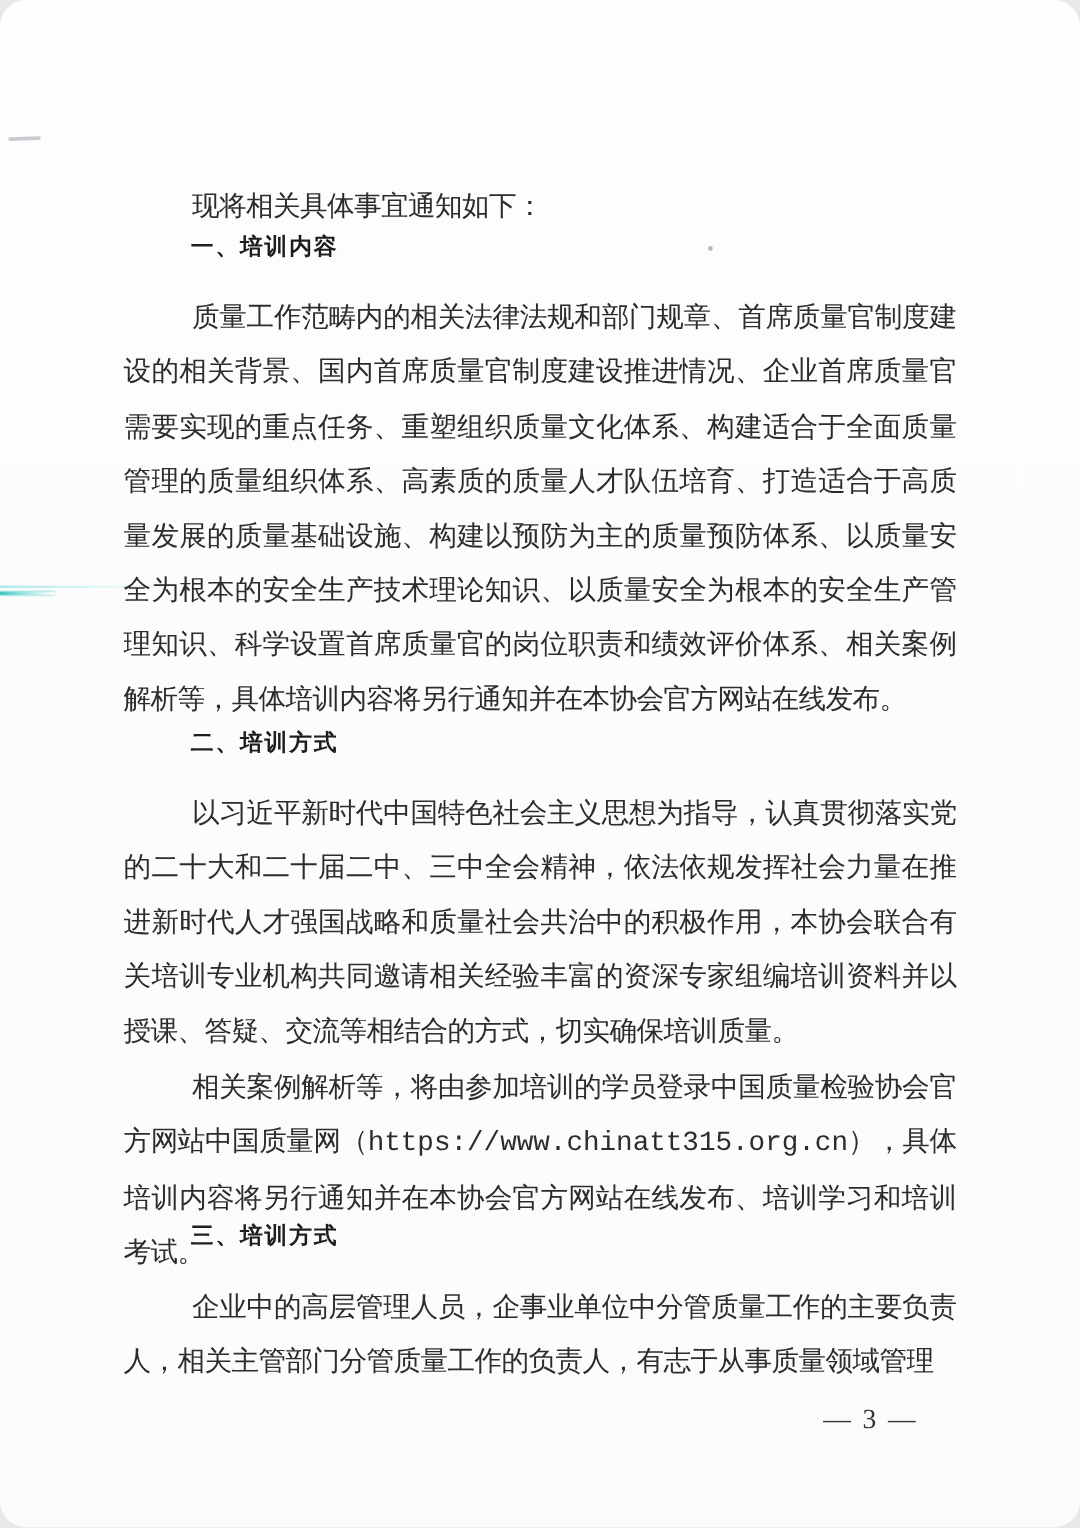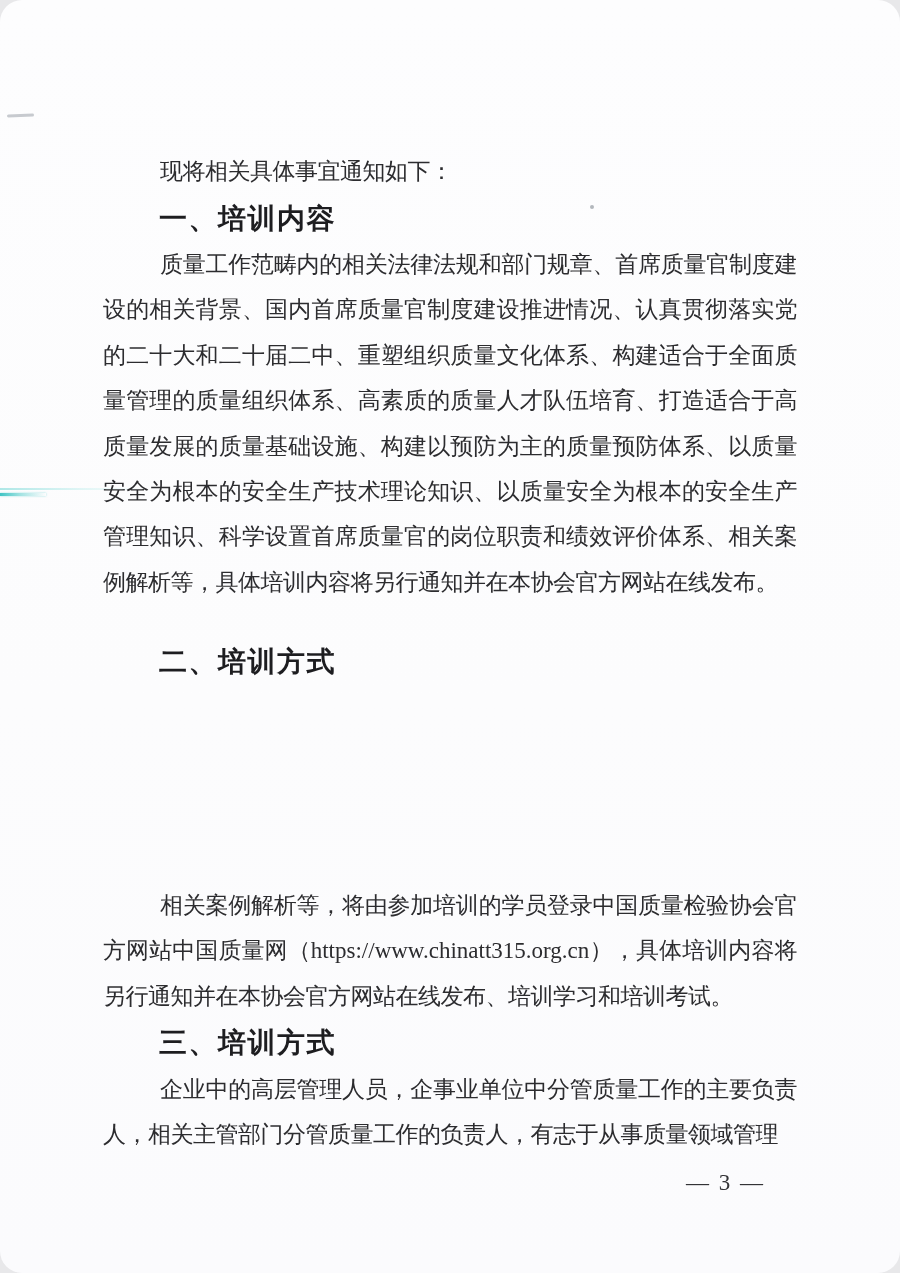--- a/index.html
+++ b/index.html
@@ -31,27 +31,27 @@
     text-indent: 57px;
   }
   .intro-line {
     line-height: 42px;
   }
   .sec-heading {
     position: absolute;
     left: 159px;
     font-family: "Liberation Sans", "DejaVu Sans", sans-serif;
     font-weight: 700;
-    font-size: 28px;
+    font-size: 19px;
     letter-spacing: 1.5px;
     color: #1d1d20;
     white-space: nowrap;
   }
   .url {
-    font-family: Liberation Serif, serif;
+    font-family: Liberation Mono, monospace;
     font-size: 23px;
     letter-spacing: 0;
     color: #2c2c2f;
   }
   .page-num {
     position: absolute;
     left: 686px;
     top: 1170px;
     font-size: 23px;
     letter-spacing: 2px;
@@ -96,24 +96,25 @@
 
   <div class="artifact-dash"></div>
   <div class="artifact-cyan-faint"></div>
   <div class="artifact-cyan-bright"></div>
   <div class="artifact-speck"></div>
 
   <p class="body-para intro-line" style="top:128px;">现将相关具体事宜通知如下：</p>
 
   <h2 class="sec-heading" style="top:177px;">一、培训内容</h2>
 
-  <p class="body-para" style="top:219px;">质量工作范畴内的相关法律法规和部门规章、首席质量官制度建设的相关背景、国内首席质量官制度建设推进情况、认真贯彻落实党的二十大和二十届二中、重塑组织质量文化体系、构建适合于全面质量管理的质量组织体系、高素质的质量人才队伍培育、打造适合于高质量发展的质量基础设施、构建以预防为主的质量预防体系、以质量安全为根本的安全生产技术理论知识、以质量安全为根本的安全生产管理知识、科学设置首席质量官的岗位职责和绩效评价体系、相关案例解析等，具体培训内容将另行通知并在本协会官方网站在线发布。</p>
+  <p class="body-para" style="top:219px;">质量工作范畴内的相关法律法规和部门规章、首席质量官制度建设的相关背景、国内首席质量官制度建设推进情况、企业首席质量官需要实现的重点任务、重塑组织质量文化体系、构建适合于全面质量管理的质量组织体系、高素质的质量人才队伍培育、打造适合于高质量发展的质量基础设施、构建以预防为主的质量预防体系、以质量安全为根本的安全生产技术理论知识、以质量安全为根本的安全生产管理知识、科学设置首席质量官的岗位职责和绩效评价体系、相关案例解析等，具体培训内容将另行通知并在本协会官方网站在线发布。</p>
 
-  <h2 class="sec-heading" style="top:620px;">二、培训方式</h2>
+  <h2 class="sec-heading" style="top:590px;">二、培训方式</h2>
 
+  <p class="body-para" style="top:632px;">以习近平新时代中国特色社会主义思想为指导，认真贯彻落实党的二十大和二十届二中、三中全会精神，依法依规发挥社会力量在推进新时代人才强国战略和质量社会共治中的积极作用，本协会联合有关培训专业机构共同邀请相关经验丰富的资深专家组编培训资料并以授课、答疑、交流等相结合的方式，切实确保培训质量。</p>
 
   <p class="body-para" style="top:860px;"><span>相关案例解析等，将由参加培训的学员登录中国质量检验协会官方网站中国质量网（</span><span class="url">https://www.chinatt315.org.cn</span><span>），具体培训内容将另行通知并在本协会官方网站在线发布、培训学习和培训考试。</span></p>
 
   <h2 class="sec-heading" style="top:1001px;">三、培训方式</h2>
 
   <p class="body-para" style="top:1044px;">企业中的高层管理人员，企事业单位中分管质量工作的主要负责人，相关主管部门分管质量工作的负责人，有志于从事质量领域管理</p>
 
   <div class="page-num">— 3 —</div>
 
 </div>

